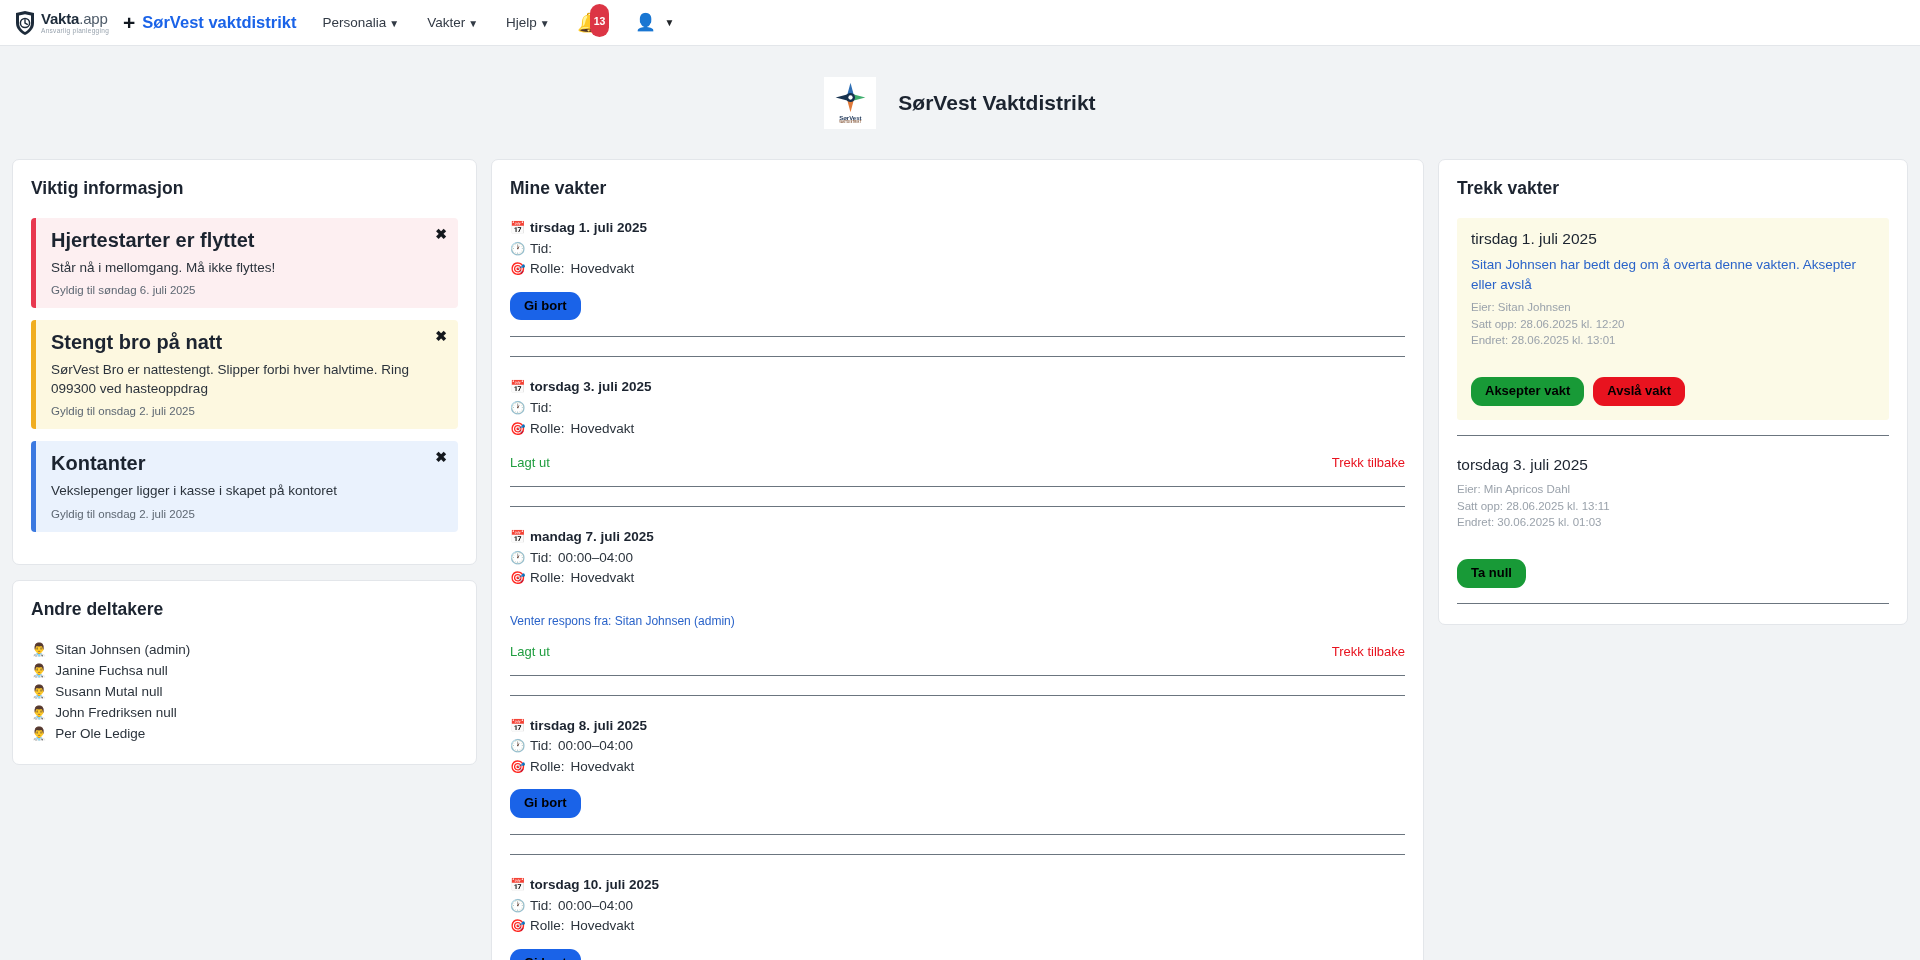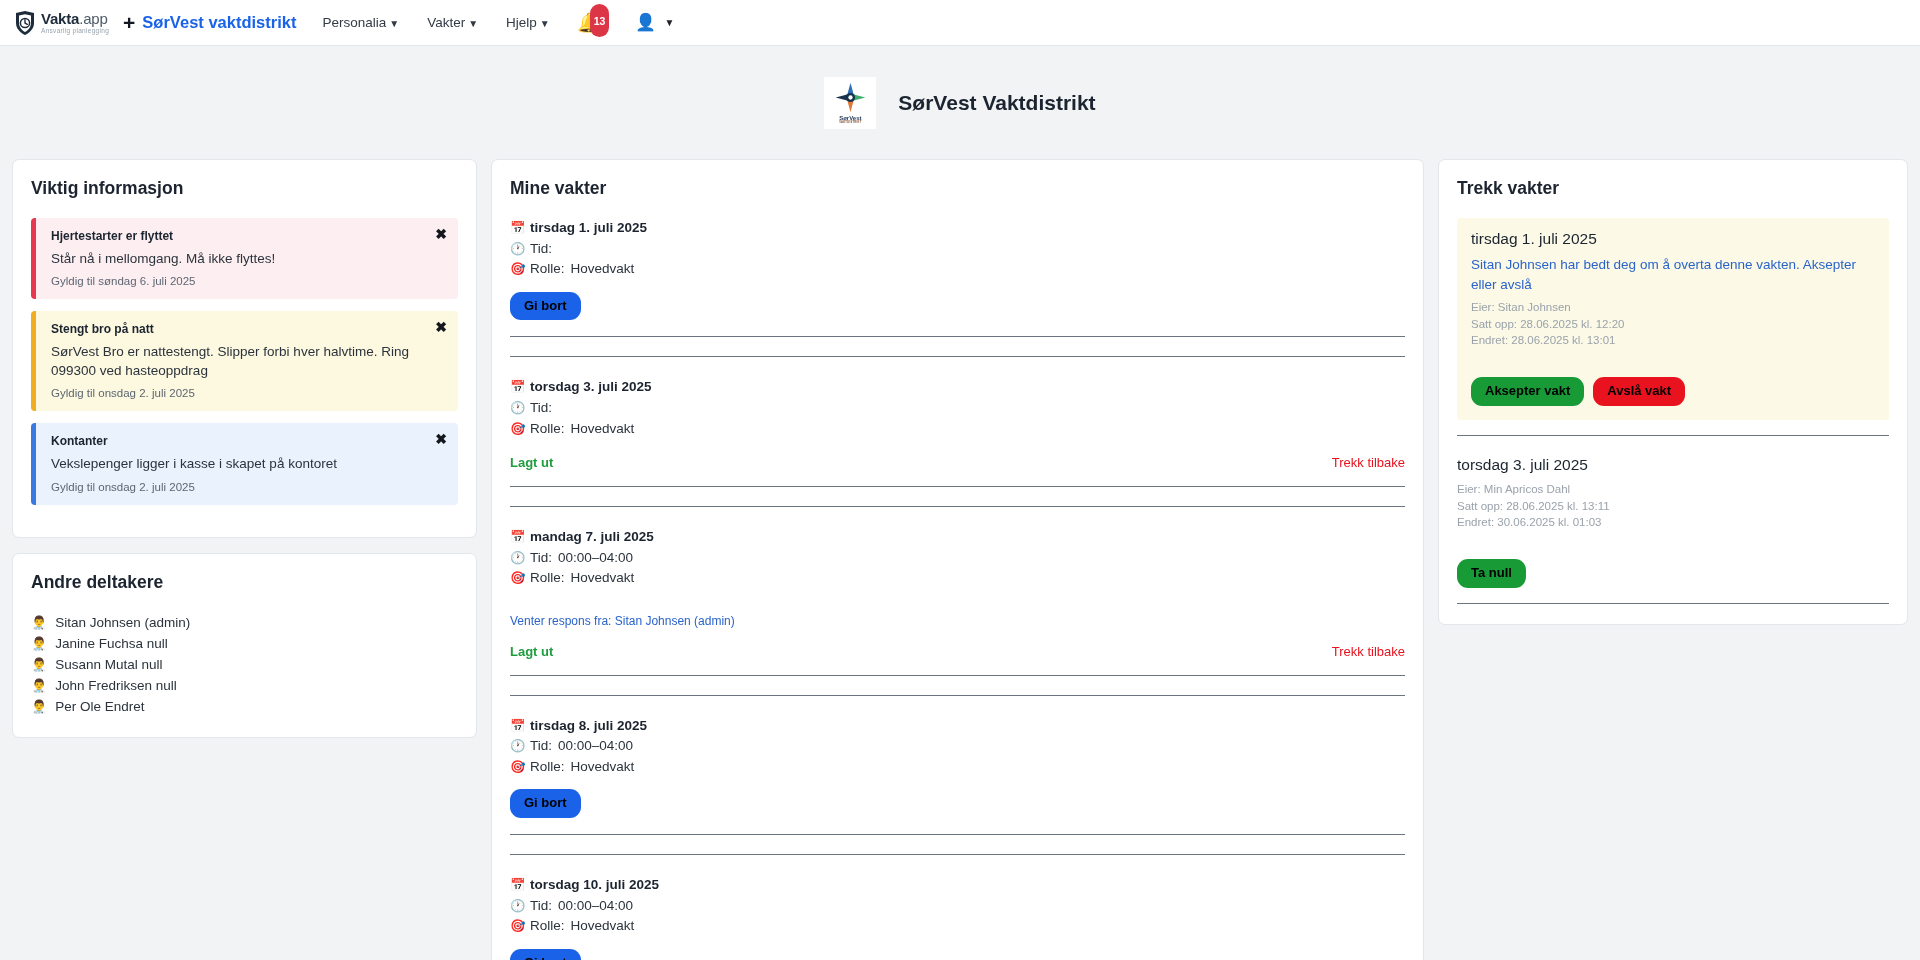--- a/index.html
+++ b/index.html
@@ -111,21 +111,21 @@
   .alert {
     position: relative;
     border-left: 5px solid;
     border-radius: 4px;
     padding: 11px 36px 12px 15px;
     margin-bottom: 12px;
   }
   .alert.danger  { background: #fdeff1; border-left-color: #e8384f; }
   .alert.warning { background: #fdf8e0; border-left-color: #f0ad20; }
   .alert.info    { background: #eaf2fd; border-left-color: #3b79e0; }
-  .alert-title { font-size: 12px; font-weight: 700; color: #1c2430; margin-bottom: 6px; }
+  .alert-title { font-size: 20px; font-weight: 700; color: #1c2430; margin-bottom: 6px; }
   .alert-body  { font-size: 13.5px; color: #2b333c; line-height: 1.42; }
   .alert-valid { font-size: 11.5px; color: #5d6772; margin-top: 7px; }
   .alert-close {
     position: absolute; top: 9px; right: 11px;
     font-size: 14px; font-weight: 700; color: #14181d;
     cursor: pointer; line-height: 1; background:none; border:none; padding:0;
     font-family: "Liberation Sans", sans-serif;
   }
 
   
@@ -152,21 +152,21 @@
     cursor: pointer; line-height: 1.15;
   }
   .btn-primary { background: #1a63e8; }
   .btn-success { background: #189a37; }
   .btn-danger  { background: #e8131f; }
 
   .shift-actions {
     display: flex; justify-content: space-between; align-items: center;
     margin-top: 16px;
   }
-  .link-green { font-size: 13px; color: #1f9d3f; cursor: pointer; font-weight: bold; }
+  .link-green { font-size: 13px; color: #1f9d3f; cursor: pointer; }
   .link-red   { font-size: 13px; color: #e8131f; cursor: pointer; }
 
   hr.sep {
     border: none; border-top: 1px solid #6b757f;
     margin: 16px 0 0;
   }
   hr.sep.second { margin-top: 19px; }
   .shift-block { margin-bottom: 20px; }
 
   
@@ -285,21 +285,21 @@
       <div class="participant">
         <span class="participant-icon">👨‍⚕️</span>
         <span>Susann Mutal null</span>
       </div>
       <div class="participant">
         <span class="participant-icon">👨‍⚕️</span>
         <span>John Fredriksen null</span>
       </div>
       <div class="participant">
         <span class="participant-icon">👨‍⚕️</span>
-        <span>Per Ole Endret</span>
+        <span>Per Ole Ledige</span>
       </div>
     </div>
   </div>
 
   <div class="col-mid">
     <div class="card">
       <h2 class="card-title">Mine vakter</h2>
 
       <div class="shift-block">
         <div class="shift-line date">

